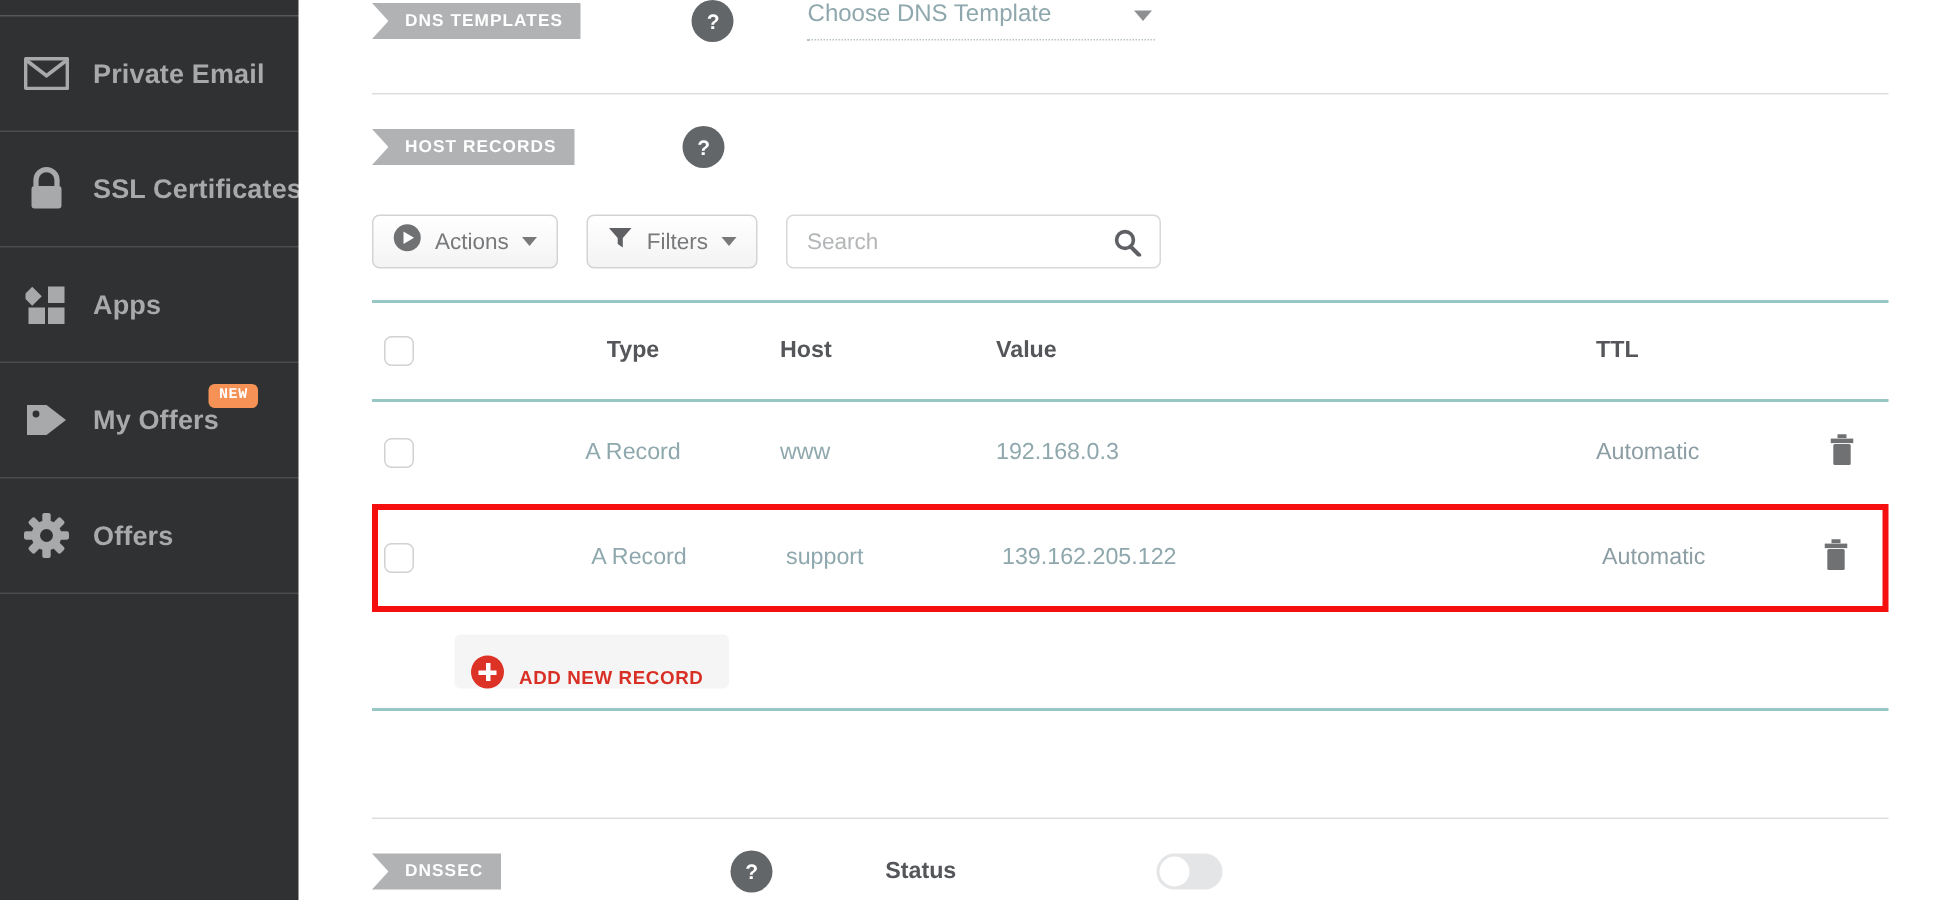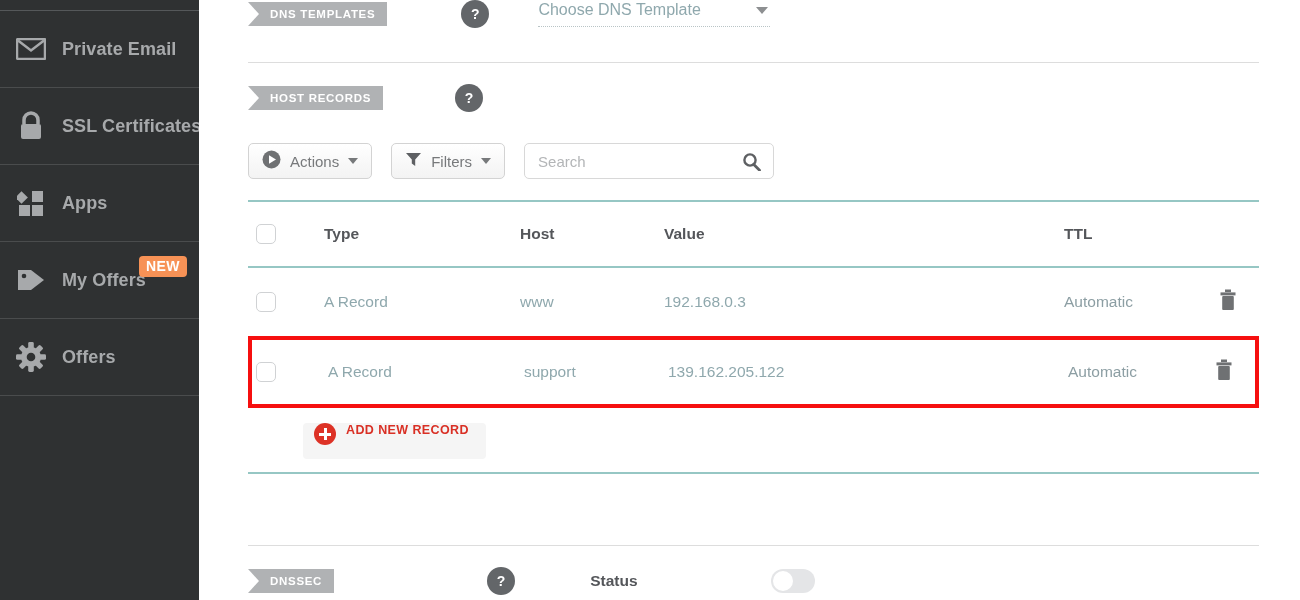--- a/index.html
+++ b/index.html
@@ -29,22 +29,22 @@
   .nav-label {
     font-size: 18px; color: #a7a9ab; font-weight: 700;
     margin-left: 14px; letter-spacing: .1px;
   }
   .nav-icon { width: 34px; height: 34px; display: flex; align-items: center; justify-content: center; flex: 0 0 34px; }
   .nav-icon svg { display: block; }
   .new-badge {
     position: absolute;
     left: 139px; top: 14px;
     background: #f79256; color: #ffffff;
-    font-size: 14px; font-weight: 700; letter-spacing: .4px;
-    padding: 2px 7px 3px; border-radius: 4px;
+    font-size: 10px; font-weight: 700; letter-spacing: .4px;
+    padding: 2px 7px 3px; border-radius: 4px; font-family: Liberation Mono, monospace;
   }
   .sidebar-filler { height: 197px; }
 
   
   .main { position: absolute; left: 199px; top: 0; width: 1265px; height: 600px; background: #fff; }
 
   .section-row { position: absolute; display: flex; align-items: center; }
 
   .flag {
     position: relative;
@@ -135,33 +135,33 @@
   .trow.highlight {
     border: 4px solid #f60f0f;
     height: 72px;
   }
   .cb {
     flex: 0 0 auto; width: 20px; height: 20px;
     border: 1px solid #d0d2d4; border-radius: 5px; background: #fff;
     cursor: pointer;
   }
   .c-check { width: 76px; padding-left: 8px; display: flex; align-items: center; }
-  .c-type  { width: 196px; }
+  .c-type  { width: 196px; text-align: center; }
   .c-host  { width: 144px; }
   .c-value { width: 400px; }
   .c-ttl   { flex: 1; }
   .c-del   { width: 62px; display: flex; justify-content: center; cursor: pointer; }
   .th { font-size: 15.5px; color: #54565a; font-weight: 700; }
   .td { font-size: 15.5px; color: #8fa8ad; }
   .td.dark { color: #8c9ea3; }
   .trow.highlight .c-check { padding-left: 4px; }
 
   .addrec {
     position: absolute; left: 104px; top: 423px;
-    display: flex; align-items: flex-start;
+    display: flex; align-items: flex-end;
     background: #f5f5f5; border-radius: 4px;
     height: 36px; padding: 0 17px 0 11px; cursor: pointer;
   }
   .addrec-label {
     font-size: 12.5px; font-weight: 700; letter-spacing: .4px;
     color: #d93025; margin-left: 10px;
   }
   .plus-circle {
     width: 22px; height: 22px; border-radius: 50%;
     background: #dd3226; position: relative;

